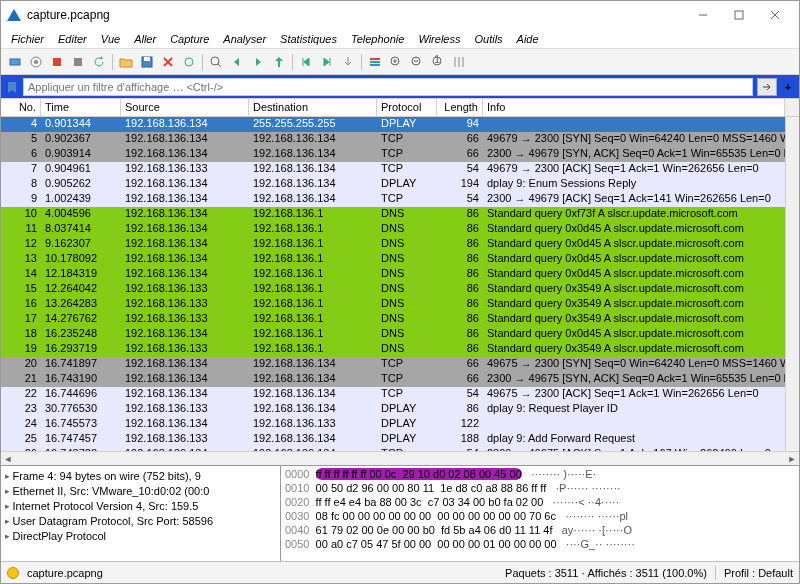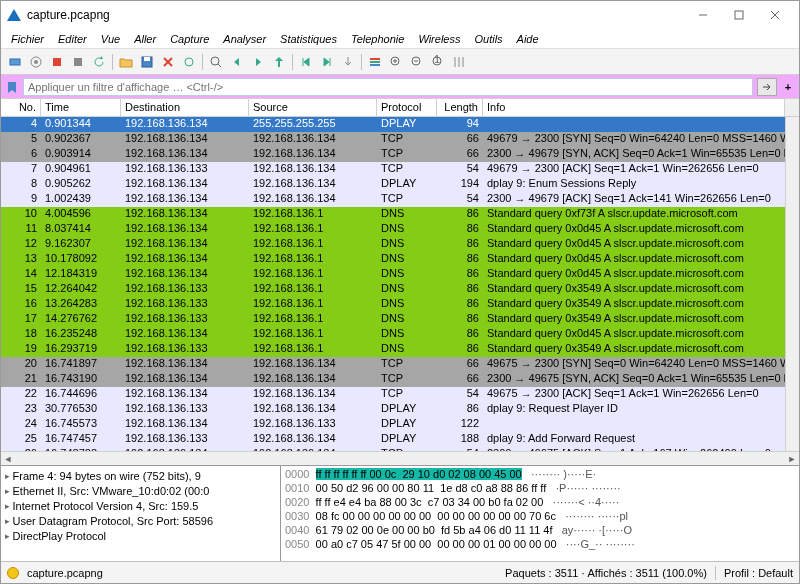--- a/index.html
+++ b/index.html
@@ -9,21 +9,21 @@
 .titlebar .title { flex:1; color:#000; font-size:12px; }
 .winbtns { display:flex; }
 .winbtn { width:36px; height:28px; display:flex; align-items:center; justify-content:center; color:#666; cursor:default; }
 .winbtn svg { width:10px; height:10px; }
 .menubar { height:20px; background:#fff; display:flex; align-items:center; padding:0 4px; gap:2px; border-bottom:1px solid #e0e0e0; }
 .menubar span { padding:2px 6px; cursor:default;font-style:italic; }
 .toolbar { height:26px; background:#f4f4f4; display:flex; align-items:center; padding:0 4px; gap:1px; border-bottom:1px solid #d0d0d0; }
 .tbtn { width:20px; height:20px; display:flex; align-items:center; justify-content:center; }
 .tbtn svg { width:14px; height:14px; }
 .tsep { width:1px; height:16px; background:#c0c0c0; margin:0 2px; }
-.filterbar { height:24px; background:#f0abfc; display:flex; align-items:center; padding:2px 4px; gap:4px; border-bottom:1px solid #d0d0d0; }
+.filterbar { height:24px; background:#1d4ed8; display:flex; align-items:center; padding:2px 4px; gap:4px; border-bottom:1px solid #d0d0d0; }
 .filterbar .bm { width:14px; height:14px; }
 .filterbar input { flex:1; border:1px solid #bcd; padding:2px 4px; font-size:11px; }
 .filterbar .go { width:20px; height:18px; background:#e8e8e8; border:1px solid #aaa; display:flex; align-items:center; justify-content:center; }
 .filterbar .plus { width:14px; height:18px; display:flex; align-items:center; justify-content:center; font-weight:bold; }
 .pkt-list { flex:1; overflow:hidden; background:#fff; display:flex; flex-direction:column; }
 .hdr { display:flex; background:#fff; border-bottom:1px solid #d0d0d0; height:18px; }
 .hdr .col { padding:2px 4px; border-right:1px solid #d0d0d0; overflow:hidden; white-space:nowrap; }
 .rows { flex:1; overflow:hidden; position:relative; }
 .row { display:flex; height:15px; white-space:nowrap; }
 .row .col { padding:0 4px; overflow:hidden; }
@@ -44,21 +44,21 @@
 .hscroll .arr { width:14px; height:14px; display:flex; align-items:center; justify-content:center; color:#666; font-size:9px; }
 .hscroll .track { flex:1; }
 .bottom-panes { height:96px; display:flex; border-top:1px solid #999; background:#fff; }
 .tree-pane { width:280px; border-right:1px solid #999; overflow:hidden; padding:2px 4px; }
 .tree-pane .ln { white-space:nowrap; overflow:hidden; height:15px; display:flex; align-items:center; gap:3px; }
 .tree-pane .tw { font-size:9px; color:#666; }
 .hex-pane { flex:1; overflow:hidden; padding:2px 4px; font-family:Consolas,monospace; font-size:11px; }
 .hex-pane .hx { white-space:pre; height:14px; }
 .hex-pane .off { color:#888; }
 .hex-pane .ascii { color:#555; }
-.hex-sel { background:#14b8a6; }
+.hex-sel { background:#a21caf;border-radius:6px; }
 .statusbar { height:22px; background:#f4f4f4; border-top:1px solid #c0c0c0; display:flex; align-items:center; padding:0 6px; gap:8px; }
 .statusbar .sep { width:1px; height:14px; background:#c0c0c0; }
 .statusbar .fill { flex:1; }
 .sb-icon { width:12px; height:12px; border-radius:6px; background:#f5c518; border:1px solid #c09000; }
 </style>
 </head>
 <body>
 
 <div class="titlebar">
   <div class="shark"></div>
@@ -232,22 +232,22 @@
         <path d="M2 5h6M6 2l3 3-3 3" fill="none" stroke="#444"></path>
       </svg>
     </div>
   <div class="plus">+</div>
 </div>
 
 <div class="pkt-list">
   <div class="hdr">
     <div class="col c-no">No.</div>
     <div class="col c-time">Time</div>
+    <div class="col c-src">Source</div>
     <div class="col c-dst">Destination</div>
-    <div class="col c-src">Source</div>
     <div class="col c-proto">Protocol</div>
     <div class="col c-len">Length</div>
     <div class="col c-info">Info</div>
     <div class="scrollbar-v"></div>
   </div>
   <div style="display:flex;flex:1;overflow:hidden;">
     <div class="rows" id="rows">
         <div class="row bg-dplay sel">
           <div class="col c-no">4</div>
           <div class="col c-time">0.901344</div>

